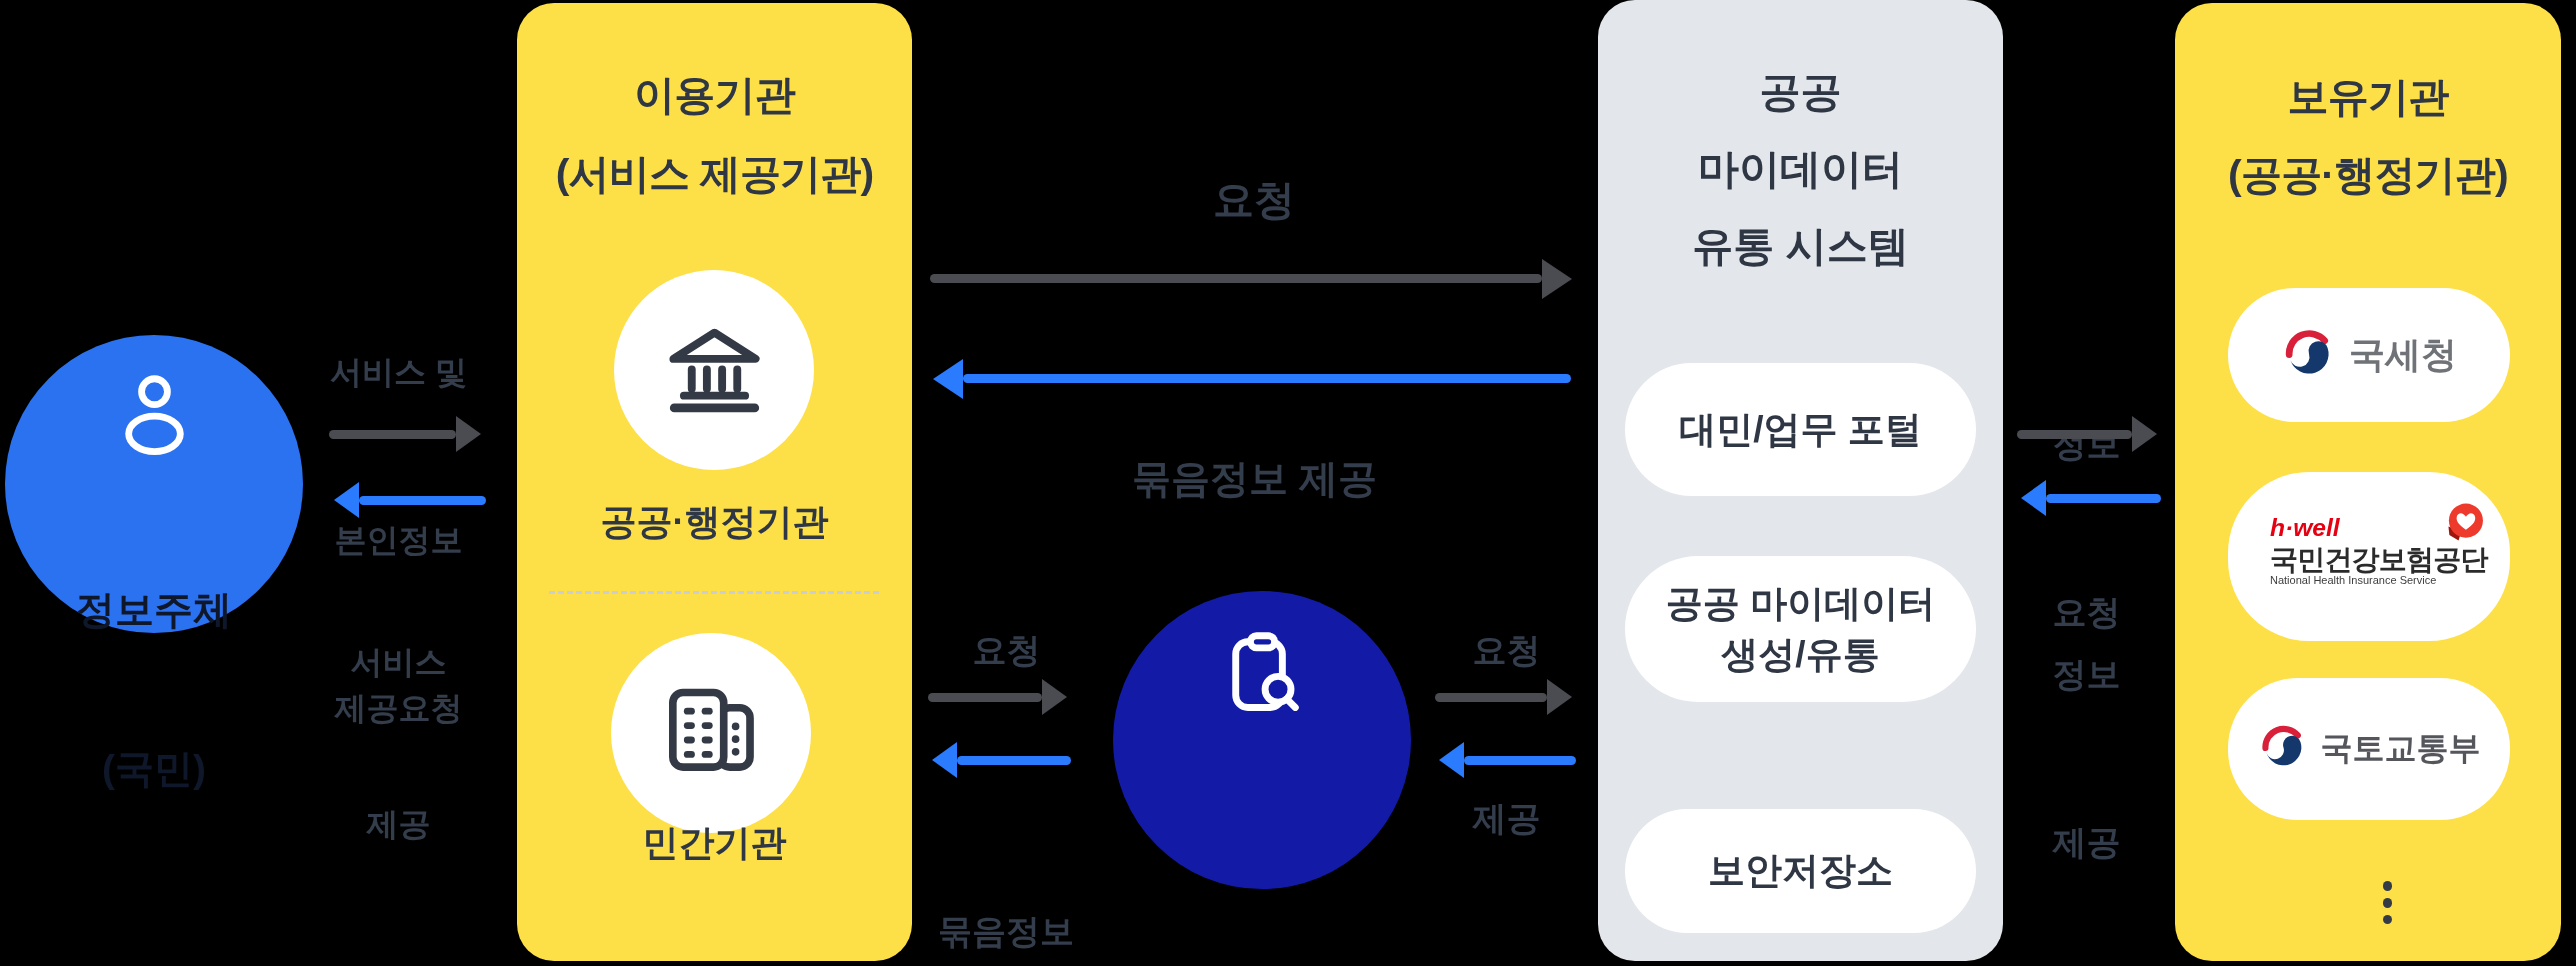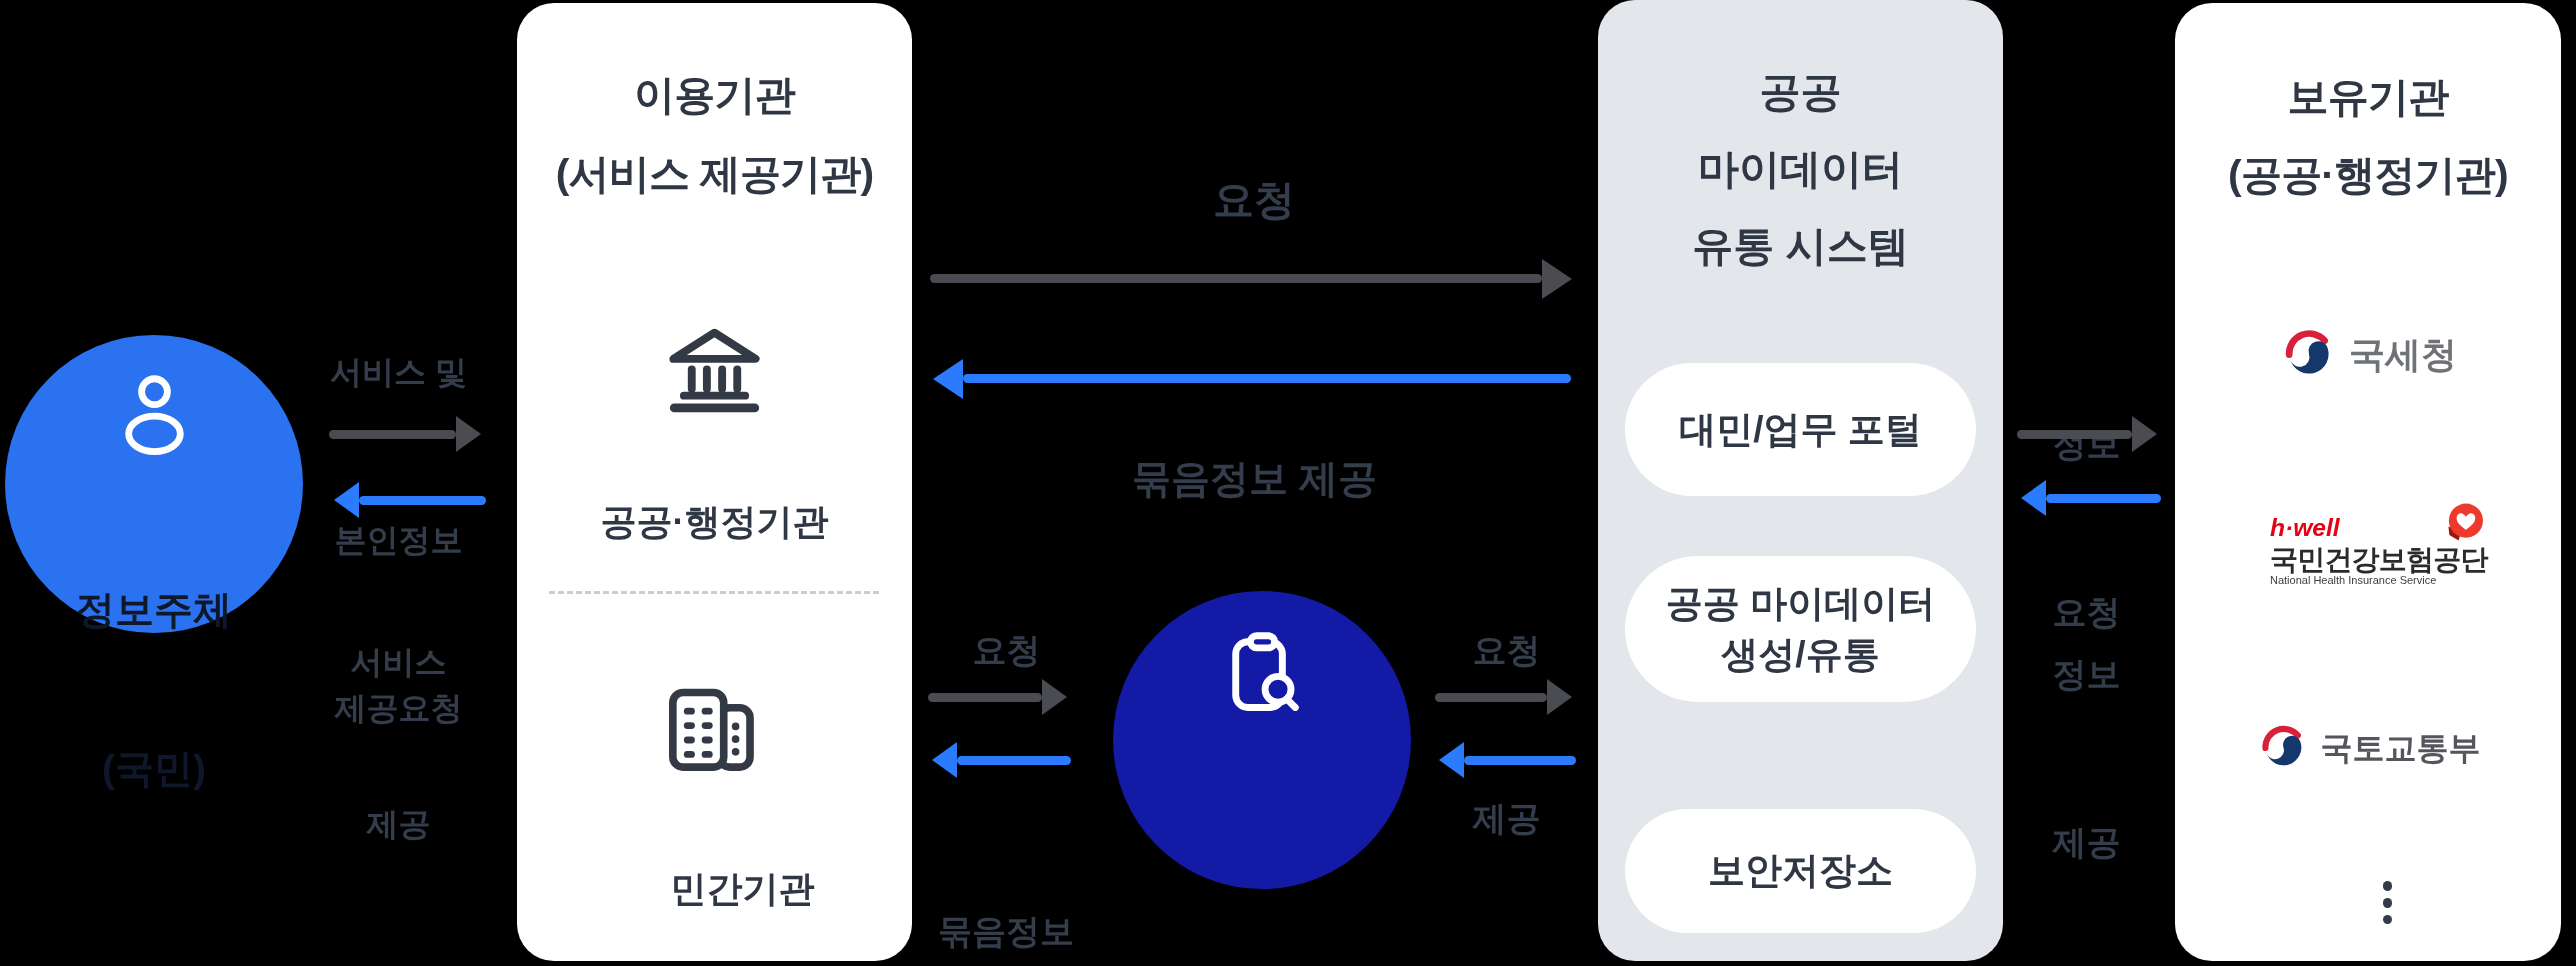--- a/index.html
+++ b/index.html
@@ -1,20 +1,20 @@
 <!DOCTYPE html>
 <html style="font-size:13.6px"><head>
 <meta charset="utf-8">
 <style>
   html,body{margin:0;padding:0;background:#000;}
   body{width:2576px;height:966px;position:relative;overflow:hidden;
        font-family:"Liberation Sans","DejaVu Sans",sans-serif;color:#333d4b;}
   .abs{position:absolute;}
   .panel{position:absolute;border-radius:37px;}
-  .panel.light{background:#ffffff;}
+  .panel.light{background:#fde047;}
   .panel.gray{background:#e3e6ea;}
   .bigcircle{position:absolute;width:298px;height:298px;border-radius:50%;}
   .subject{background:#2b72f1;}
   .support{background:#131ba6;}
   .lbl{position:absolute;font-weight:700;color:#333d4b;text-align:center;white-space:pre;}
   .white{color:#0f172a;}
   .panel-title{position:absolute;width:100%;text-align:center;font-weight:700;color:#2f3644;}
   .iconcircle{position:absolute;width:200px;height:200px;border-radius:50%;background:#fff;
               display:flex;align-items:center;justify-content:center;}
   .pill{position:absolute;background:#fff;display:flex;flex-direction:column;
@@ -97,21 +97,21 @@
         <rect x="28" y="62" width="13" height="8" rx="4" fill="#333a45"></rect>
           <rect x="49" y="62" width="13" height="8" rx="4" fill="#333a45"></rect>
         <rect x="28" y="79" width="13" height="8" rx="4" fill="#333a45"></rect>
           <rect x="49" y="79" width="13" height="8" rx="4" fill="#333a45"></rect>
         <circle cx="89" cy="50" r="4.5" fill="#333a45"></circle>
           <circle cx="89" cy="65" r="4.5" fill="#333a45"></circle>
           <circle cx="89" cy="80" r="4.5" fill="#333a45"></circle>
       </svg>
     </span>
   </div>
-  <div class="panel-title" style="top:862px;font-size:36px;padding-left:28px;">민간기관</div>
+  <div class="panel-title" style="top:816px;font-size:36px;">민간기관</div>
 </div>
 
 <div class="lbl" style="left:1127px;top:173px;width:254px;font-size:41px;">요청</div>
 <div class="arr lg gray right" style="left:930px;top:274px;width:612px;"></div>
 <div class="arr lg blue left" style="left:963px;top:374px;width:608px;"></div>
 <div class="lbl" style="left:1085px;top:452px;width:339px;font-size:39px;">묶음정보 제공</div>
 
 <div class="lbl" style="left:930px;top:628px;width:153px;font-size:34px;">요청</div>
 <div class="arr sm gray right" style="left:928px;top:693px;width:114px;"></div>
 <div class="arr sm blue left" style="left:957px;top:756px;width:114px;"></div>

